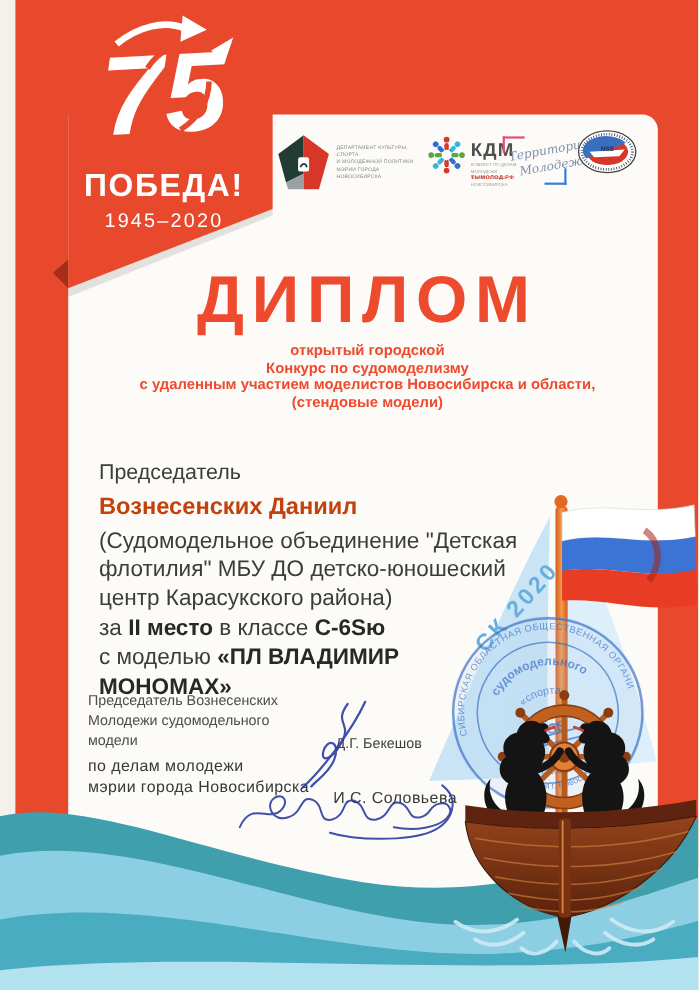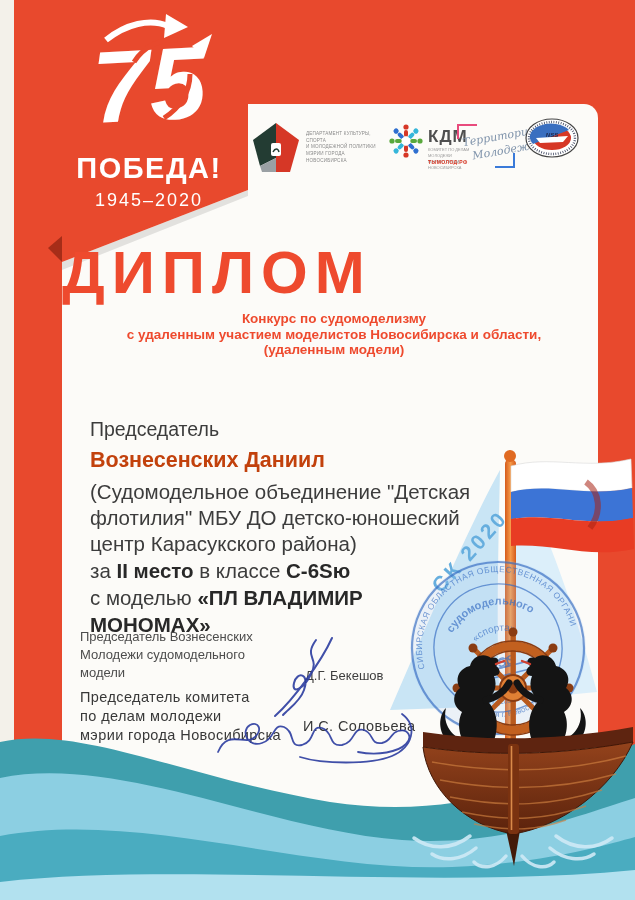--- a/index.html
+++ b/index.html
@@ -14,21 +14,21 @@
   .kdm-abbr{left:428px;top:127px;font-size:17px;font-weight:bold;color:#4f4f4f;letter-spacing:1px;text-align:center;}
   .kdm-sub{left:428px;top:147px;width:46px;font-size:4px;line-height:1.5;color:#9a9a9a;text-transform:uppercase;}
   .kdm-site{left:428px;top:159px;font-size:5px;font-weight:bold;color:#d63726;text-transform:uppercase;letter-spacing:.4px;}
   .terr{left:457px;top:122px;width:60px;height:48px;}
   .terr .br-tl{position:absolute;left:0;top:2px;width:18px;height:13px;border-left:2.5px solid #e84b7d;border-top:2.5px solid #e84b7d;}
   .terr .br-br{position:absolute;right:2px;bottom:2px;width:18px;height:13px;border-right:2.5px solid #3a7ad9;border-bottom:2.5px solid #3a7ad9;}
   .terr .t1,.terr .t2{position:absolute;font-family:"DejaVu Serif",serif;font-style:italic;
         font-size:11px;color:#7e92aa;transform:rotate(-10deg);white-space:nowrap;}
   .terr .t1{left:5px;top:8px;}
   .terr .t2{left:15px;top:22px;}
-  .title{left:62px;top:238px;width:544px;text-align:left;font-size:60px;font-weight:bold;
+  .title{left:62px;top:238px;width:544px;text-align:center;font-size:60px;font-weight:bold;
          color:#ee4a2e;letter-spacing:7px;}
   .subtitle{left:62px;top:311px;width:544px;text-align:center;font-size:13.5px;line-height:15.5px;
             font-weight:bold;color:#ee4a2e;}
   .body-block{left:90px;top:418px;width:392px;color:#3c3c3c;}
   .intro{font-size:19.5px;}
   .awardee-name{font-size:21.5px;font-weight:bold;color:#c2410c;margin-top:7px;}
   .affil{font-size:20.5px;line-height:26px;margin-top:6px;width:386px;}
   .line-mixed{font-size:20.5px;line-height:27px;}
   .line-mixed b{color:#282828;}
   .sig-role-1{left:80px;top:628px;width:220px;font-size:13px;line-height:18px;color:#4c4c4c;}
@@ -138,41 +138,41 @@
       <ellipse cx="28" cy="21" rx="23" ry="16" fill="none" stroke="#424a63" stroke-width="2.4" stroke-dasharray="0.8,1.6"></ellipse>
       <ellipse cx="28" cy="21" rx="19" ry="12" fill="#d63726"></ellipse>
       <path d="M9,27 A19,12 0 0 1 45,13 L9,27 Z" fill="#3a6fc0"></path>
       <polygon points="12,21 44,19 39,25 16,26" fill="#ffffff"></polygon>
       <text x="28" y="20" font-size="6" font-style="italic" font-weight="bold" fill="#1d2a4f" text-anchor="middle">NSS</text>
     </svg>
   </div>
 
   <div class="abs title">ДИПЛОМ</div>
   <div class="abs subtitle">
+    <div>открытый городской</div>
     <div>Конкурс по судомоделизму</div>
     <div>с удаленным участием моделистов Новосибирска и области,</div>
-    <div>(удаленным модели)</div>
+    <div>(стендовые модели)</div>
   </div>
 
   <div class="abs body-block">
     <div class="intro">Председатель</div>
     <div class="awardee-name">Вознесенских Даниил</div>
     <div class="affil">(Судомодельное объединение "Детская флотилия" МБУ ДО детско-юношеский центр Карасукского района)</div>
     <div class="line-mixed"><span>за </span><b>II место</b><span> в классе </span><b>C-6Sю</b></div>
     <div class="line-mixed"><span>с моделью </span><b>«ПЛ ВЛАДИМИР МОНОМАХ»</b></div>
   </div>
 
   <div class="abs sig-role-1">
     <div>Председатель Вознесенских</div>
     <div>Молодежи судомодельного</div>
     <div>модели</div>
   </div>
   <div class="abs sig-name-1">Д.Г. Бекешов</div>
   <div class="abs sig-role-2">
-    <div>Председатель комитета</div>
     <div>по делам молодежи</div>
     <div>мэрии города Новосибирска</div>
   </div>
   <div class="abs sig-name-2">И.С. Соловьева</div>
 
   <svg class="abs layer" width="635" height="900" viewBox="0 0 635 900" style="pointer-events:none;">
     <g fill="none" stroke="#2c3da0" stroke-width="2" stroke-linecap="round" opacity="0.9">
       <path d="M316,640 C303,658 320,657 311,674 C304,689 291,695 294,683 C297,671 310,673 304,690 C300,702 288,709 283,715"></path>
       <path d="M275,716 C294,699 321,662 332,638"></path>
     </g>

